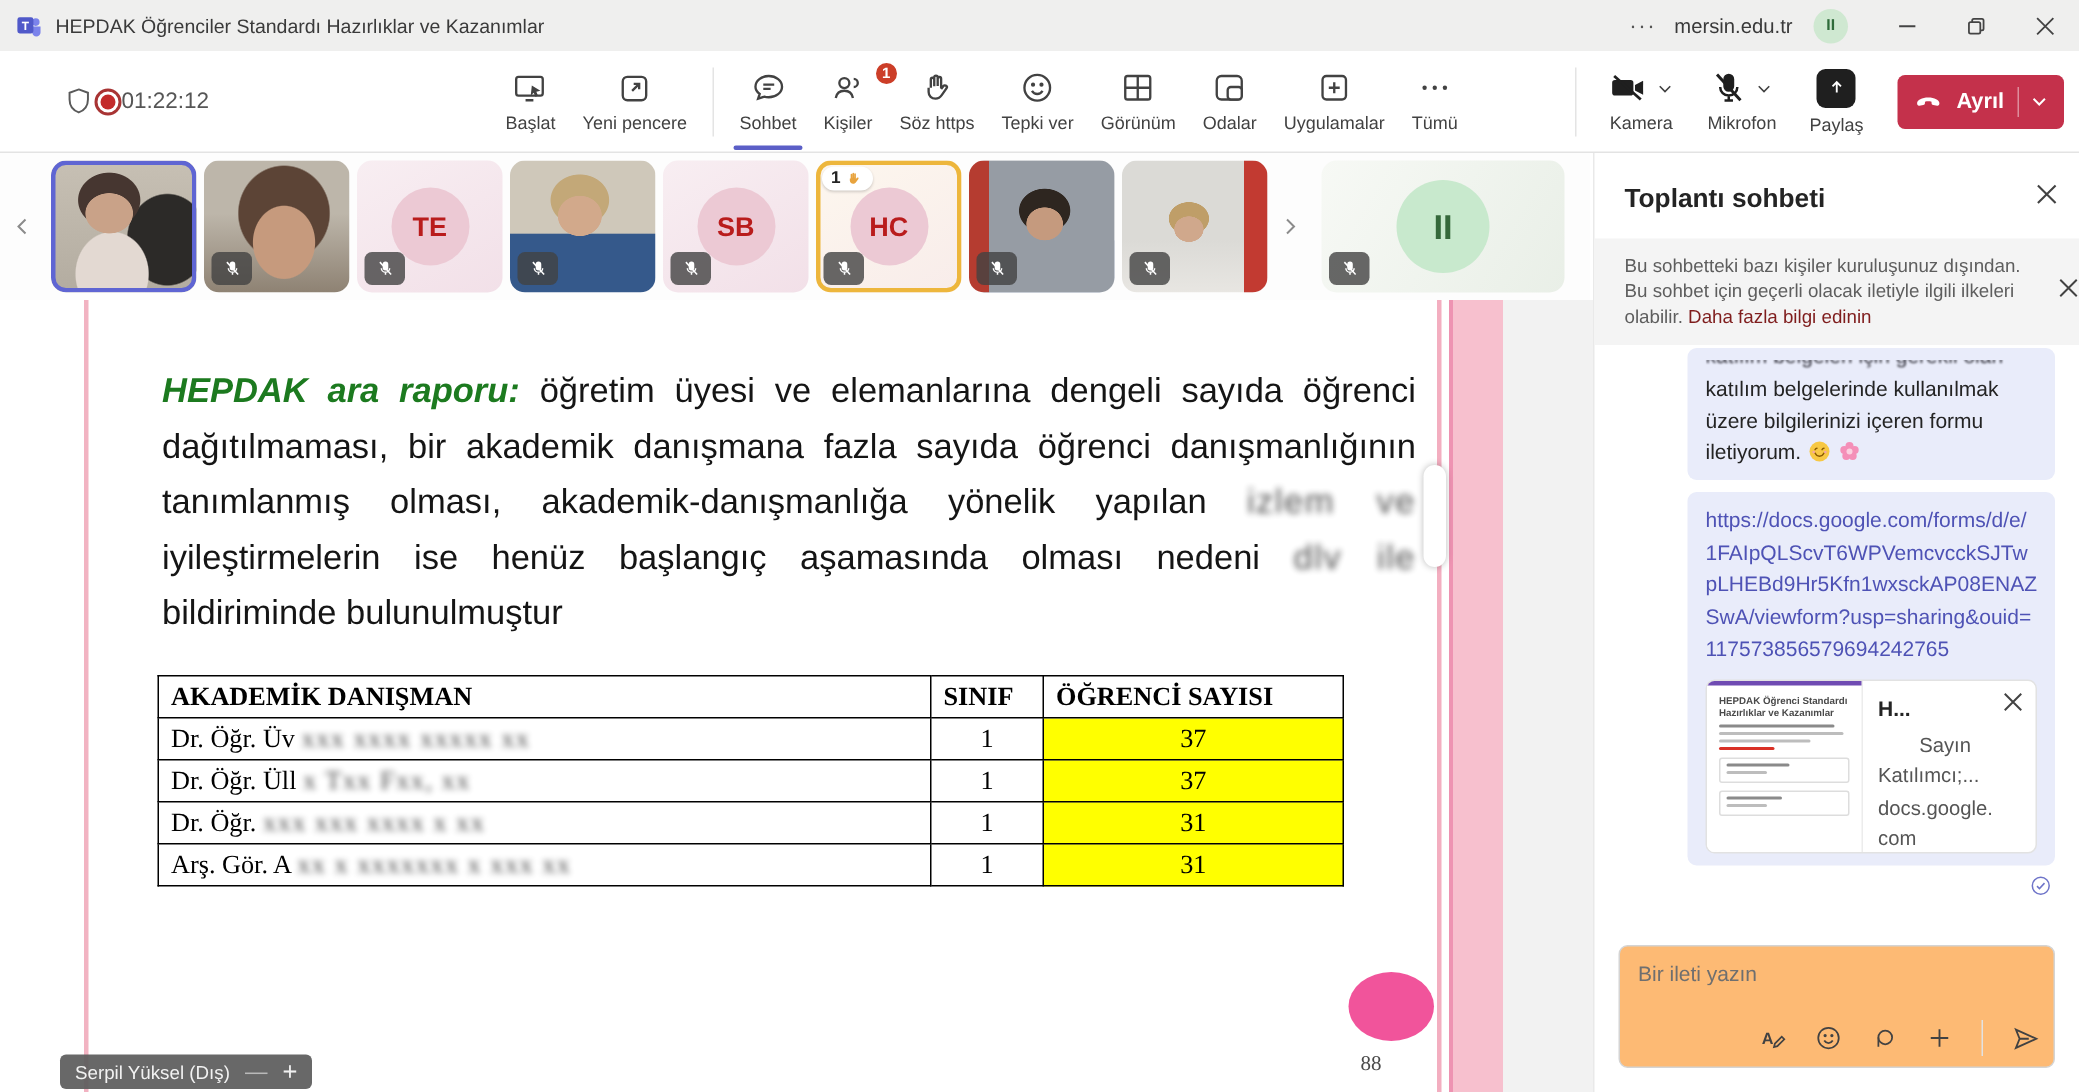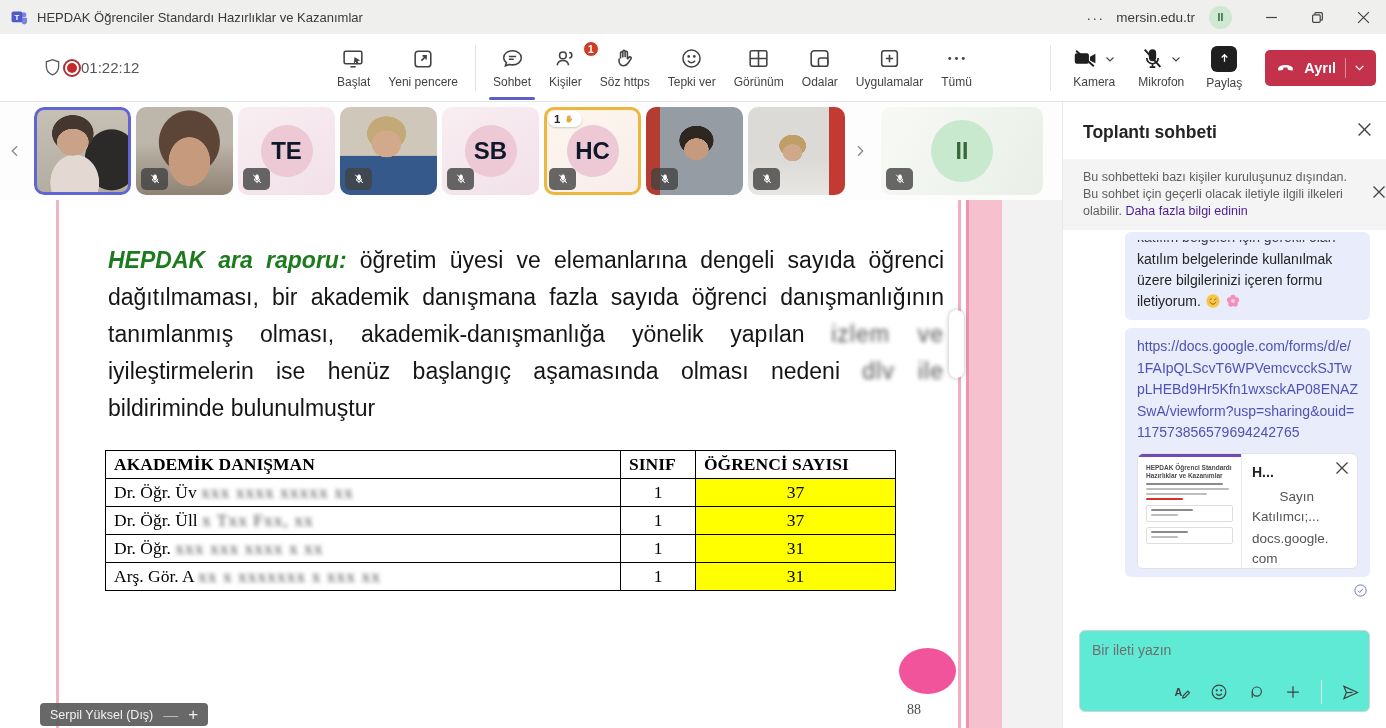--- a/index.html
+++ b/index.html
@@ -38,21 +38,21 @@
 
   
   .strip { position:absolute; top:102px; left:0; right:326px; height:98px; background:#fdfdfd; display:flex; align-items:center; }
   .nav-chev { width:30px; height:50px; display:flex; align-items:center; justify-content:center; color:#8b8b8b; cursor:pointer; flex:none; }
   .tiles { display:flex; gap:5px; margin-left:4px; }
   .tile { width:97px; height:88px; border-radius:10px; position:relative; overflow:hidden; flex:none; cursor:pointer; background:#ddd; }
   .tile.speaking { box-shadow: inset 0 0 0 3px #5f65d3; }
   .tile.hand { box-shadow: inset 0 0 0 3px #edb63c; }
   .tile.av { display:flex; align-items:center; justify-content:center; background:linear-gradient(150deg,#f8eef2,#f2e0e8); }
   .tile.av.cream { background:linear-gradient(150deg,#fdf7ee,#f8ecea); }
-  .circle { width:52px; height:52px; border-radius:50%; background:#ecc9d4; color:#0f172a; font-weight:bold; font-size:24px; display:flex; align-items:center; justify-content:center; }
+  .circle { width:52px; height:52px; border-radius:50%; background:#ecc9d4; color:#b91c1c; font-weight:bold; font-size:18px; display:flex; align-items:center; justify-content:center; }
   .v1 { background: radial-gradient(26px 22px at 40% 40%, #c9a288 60%, transparent 62%), radial-gradient(34px 30px at 40% 30%, #463630 60%, transparent 62%), radial-gradient(40px 46px at 42% 86%, #e3d9d2 60%, transparent 62%), radial-gradient(44px 50px at 80% 60%, #2c2a28 60%, transparent 62%), linear-gradient(180deg,#c7c0b4,#b3aca0); }
   .v2 { background: radial-gradient(34px 40px at 55% 62%, #c69a7d 60%, transparent 62%), radial-gradient(50px 52px at 55% 40%, #5c4436 60%, transparent 62%), linear-gradient(180deg,#bdb6aa 40%, #8e8273); }
   .v3 { background: radial-gradient(24px 22px at 48% 42%, #d2a98b 60%, transparent 62%), radial-gradient(32px 28px at 48% 30%, #c3a878 60%, transparent 62%), linear-gradient(180deg,#cfc8ba 55%, #35598b 56%); }
   .v4 { background: radial-gradient(20px 18px at 52% 48%, #c59a7e 60%, transparent 62%), radial-gradient(28px 24px at 52% 38%, #2e2620 60%, transparent 62%), linear-gradient(90deg,#b53c30 0 14%, #969ca4 14%), linear-gradient(180deg,#969ca4 60%, #27406b 61%); }
   .v5 { background: radial-gradient(16px 14px at 46% 52%, #d0a88c 60%, transparent 62%), radial-gradient(22px 18px at 46% 44%, #bf9e68 60%, transparent 62%), linear-gradient(270deg,#c23a31 0 16%, transparent 16%), linear-gradient(180deg,#dbdad6 60%, #e8e6e2); }
   .micoff { position:absolute; left:5px; bottom:5px; width:27px; height:22px; border-radius:5px; background:rgba(66,66,66,.8); display:flex; align-items:center; justify-content:center; }
   .hand-badge { position:absolute; top:4px; left:4px; background:#fff; border-radius:11px; padding:2px 7px 2px 6px; display:flex; align-items:center; gap:3px; font-size:11.5px; font-weight:bold; color:#242424; box-shadow:0 1px 2px rgba(0,0,0,.18); }
   .bigtile { width:162px; height:88px; border-radius:10px; margin-left:6px; background:linear-gradient(120deg,#f7f9f5,#e9efe7); position:relative; display:flex; align-items:center; justify-content:center; flex:none; cursor:pointer; }
   .bigtile .circle { width:62px; height:62px; background:#c8e9cd; color:#35693b; font-size:23px; }
 
@@ -82,21 +82,21 @@
   .presenter-pill .plabel { color:#f2f2f2; font-size:12.5px; white-space:nowrap; }
   .presenter-pill .pminus { color:#b9b9b9; font-size:15px; cursor:pointer; }
   .presenter-pill .pplus { color:#f0f0f0; font-size:17px; cursor:pointer; }
 
   
   .chat { position:absolute; top:102px; left:1062px; width:324px; height:626px; background:#fff; border-left:1px solid #e9e9e9; }
   .chat-header { position:relative; padding:20px 20px 16px 20px; }
   .chat-title { font-size:17.5px; font-weight:bold; color:#242424;text-align:right; }
   .chat-close { position:absolute; right:14px; top:20px; color:#424242; cursor:pointer; }
   .notice { position:relative; background:#f4f4f4; padding:10px 30px 10px 20px; font-size:12.5px; line-height:17px; color:#5e5e5e; }
-  .notice a { color:#4c1d95; text-decoration:none; cursor:pointer; }
+  .notice a { color:#7f1d1d; text-decoration:none; cursor:pointer; }
   .notice-close { position:absolute; right:0px; top:26px; color:#424242; cursor:pointer; }
   .messages { position:relative; padding:2px 16px 0 62px; }
   .bubble { background:#e9ecfa; border-radius:6px; padding:8px 12px; font-size:14px; line-height:21px; color:#242424; margin-bottom:8px; }
   .clipline { height:9px; overflow:hidden; }
   .clipline span { display:block; transform:translateY(-13px); filter:blur(.7px); color:#3c3c46; }
   .msg-emoji { display:inline-flex; gap:3px; vertical-align:-3px; margin-left:4px; }
   .gform-link { color:#4e52b5; word-break:break-all; line-height:21.5px; cursor:pointer; }
   .card { margin-top:9px; background:#fff; border:1px solid #e2e2e2; border-radius:6px; display:flex; overflow:hidden; height:116px; }
   .thumb { width:104px; border-right:1px solid #ececec; background:#fff; padding:7px 8px 0 8px; position:relative; flex:none; }
   .thumb::before { content:""; position:absolute; top:0; left:0; right:0; height:3px; background:#6f4bb2; }
@@ -104,21 +104,21 @@
   .mbar { height:2px; background:#bdbdbd; margin-top:3px; border-radius:1px; }
   .mbar.dark { background:#8a8a8a; }
   .mbar.red { background:#d93025; width:42%; }
   .mfield { border:1px solid #ddd; border-radius:2px; margin-top:5px; padding:3px 4px 5px 4px; }
   .card-right { flex:1; padding:8px 10px; position:relative; }
   .card-title { font-size:14px; font-weight:bold; color:#242424; }
   .card-close { position:absolute; top:7px; right:8px; color:#424242; cursor:pointer; }
   .card-line { font-size:13.5px; line-height:20px; color:#555; margin-top:4px; width:62px;text-align:right; }
   .card-domain { font-size:13.5px; line-height:20px; color:#555; margin-top:2px; width:78px; word-break:break-all; }
   .seen-row { display:flex; justify-content:flex-end; padding-right:2px; margin-top:-2px; }
-  .compose { position:absolute; left:16px; right:16px; bottom:16px; height:82px; border:1px solid #d4d4d4; border-radius:6px; background:#5eead4; padding:10px 12px; }
+  .compose { position:absolute; left:16px; right:16px; bottom:16px; height:82px; border:1px solid #d4d4d4; border-radius:6px; background:#fdba74; padding:10px 12px; }
   .compose input { border:none; outline:none; width:100%; font-size:14px; font-family:"Liberation Sans", sans-serif; color:#242424; background:transparent; }
   .compose input::placeholder { color:#6f6f6f; }
   .compose-icons { position:absolute; right:8px; bottom:7px; display:flex; align-items:center; gap:17px; color:#424242; }
   .ci { cursor:pointer; display:flex; }
   .ci-div { width:1px; height:24px; background:#e2e2e2; margin:0 1px; }
 </style>
 </head>
 <body>
 
 <div id="app">

